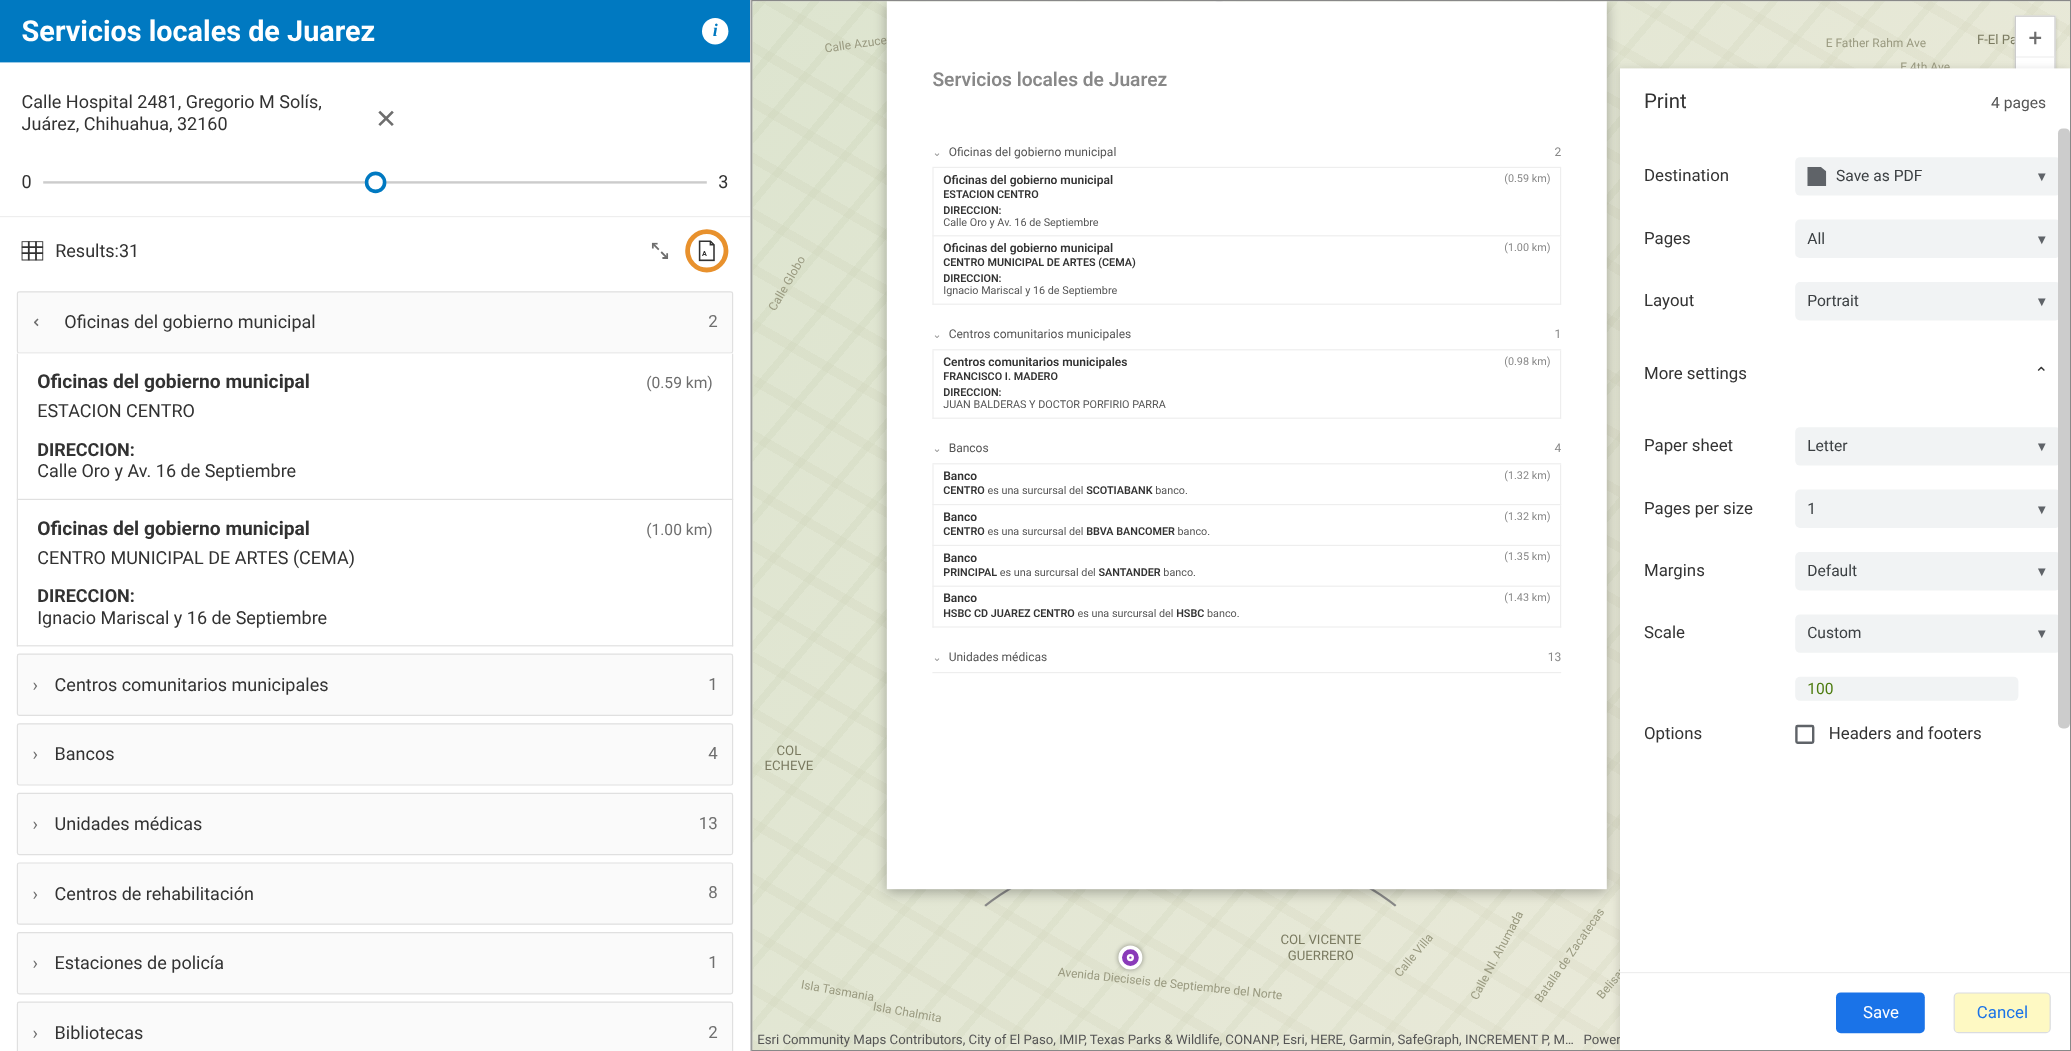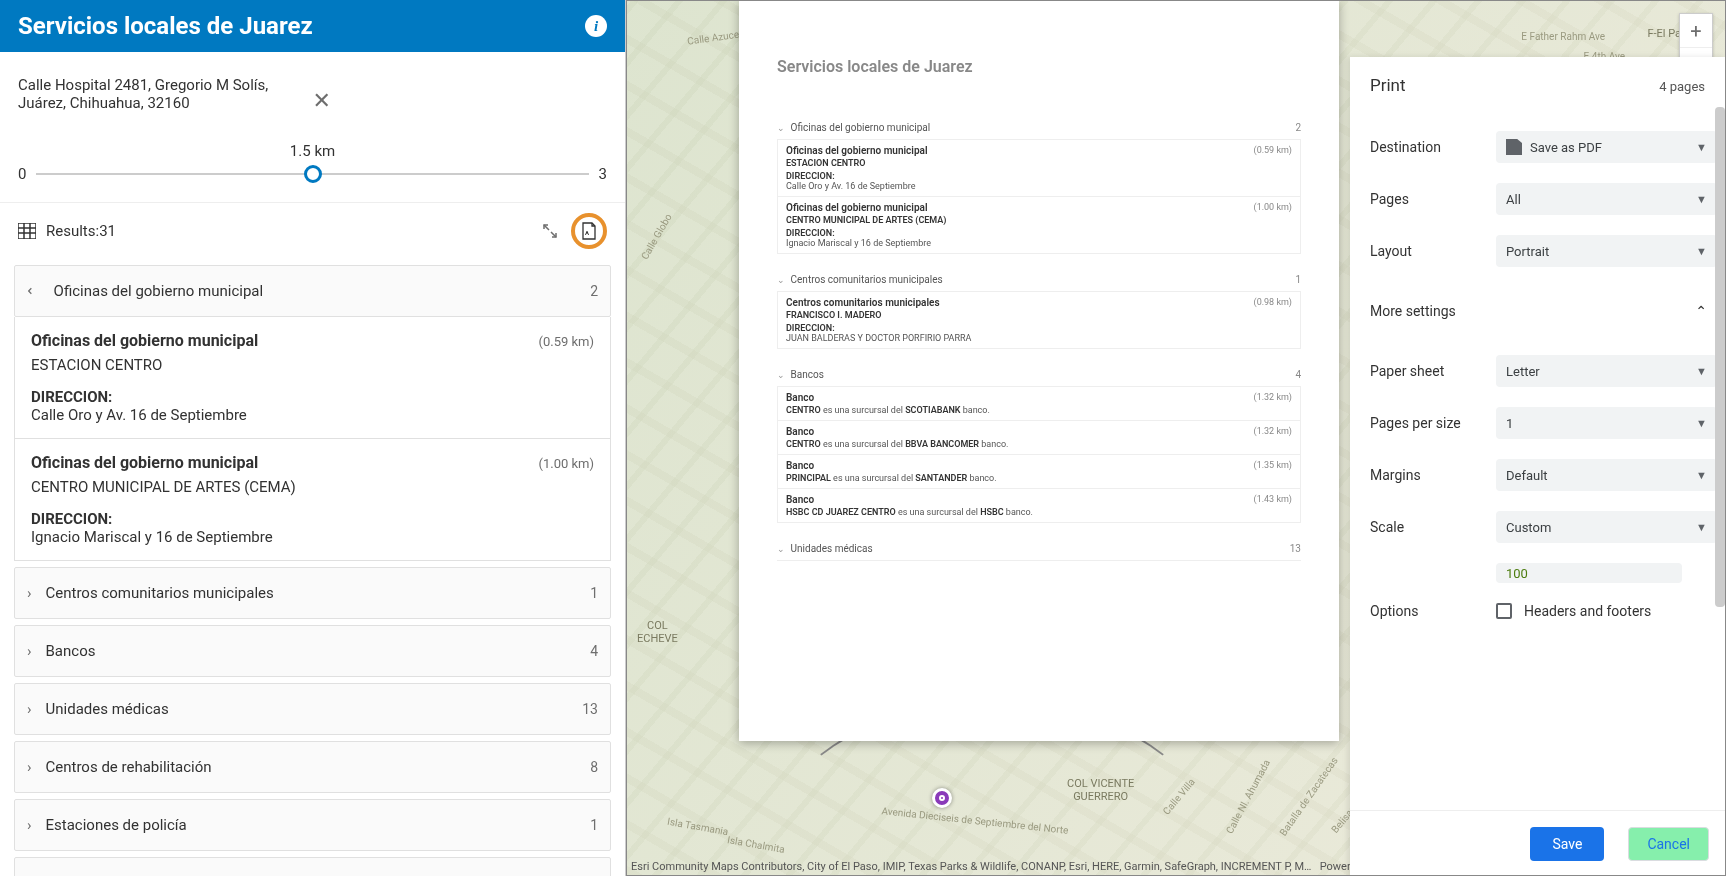--- a/index.html
+++ b/index.html
@@ -85,40 +85,39 @@
 .p-sel { flex: 1; background: #f1f3f4; border-radius: 4px; height: 32px; display: flex; align-items: center; padding: 0 10px; color: #3c4043; font-size: 13px; position: relative; }
 .p-sel .dd { margin-left: auto; color: #5f6368; font-size: 11px; }
 .p-sel .doc-ic { width: 16px; height: 16px; background: #5f6368; margin-right: 8px; clip-path: polygon(0 0, 70% 0, 100% 25%, 100% 100%, 0 100%); }
 .more-row { display: flex; align-items: center; padding: 16px 0; cursor: pointer; }
 .more-row .chev-up { margin-left: auto; margin-right: 10px; font-size: 14px; }
 .p-input { flex: 0 0 70px; background: #f1f3f4; border-radius: 4px; height: 20px; display: flex; align-items: center; padding: 0 10px; color: #4d7c0f; font-size: 13px; border: none; }
 .opt-row { display: flex; align-items: center; }
 .opt-row .cb { width: 16px; height: 16px; border: 2px solid #5f6368; border-radius: 2px; margin-right: 12px; }
 .print-foot { display: flex; justify-content: flex-end; gap: 24px; padding: 16px; border-top: 1px solid #eee; }
 .btn-save { background: #1a73e8; color: #fff; border: none; border-radius: 4px; padding: 8px 22px; font-size: 14px; }
-.btn-cancel { background: #86efac; color: #1a73e8; border: 1px solid #dadce0; border-radius: 4px; padding: 8px 18px; font-size: 14px; }
+.btn-cancel { background: #fef9c3; color: #1a73e8; border: 1px solid #dadce0; border-radius: 4px; padding: 8px 18px; font-size: 14px; }
 .print-scroll { position: absolute; right: 0; top: 50px; bottom: 60px; width: 10px; }
 .print-scroll-thumb { position: absolute; top: 0; width: 100%; height: 500px; background: #ccc; border-radius: 4px; }
 
 svg { display: block; }
 </style>
 </head>
 <body>
 
 <div class="left-panel">
   <div class="header-bar">
     <div class="header-title">Servicios locales de Juarez</div>
     <div class="info-circle">i</div>
   </div>
   <div class="addr-row">
     <span>Calle Hospital 2481, Gregorio M Solís, Juárez, Chihuahua, 32160</span>
     <span class="close-x">✕</span>
   </div>
   <div class="slider-wrap">
-    <div class="slider-top">1.5 km</div>
     <div class="slider-row">
       <span class="end">0</span>
       <div class="slider-track">
         <div class="slider-line"></div>
         <div class="slider-thumb"></div>
       </div>
       <span class="end">3</span>
     </div>
   </div>
   <div class="results-row">

